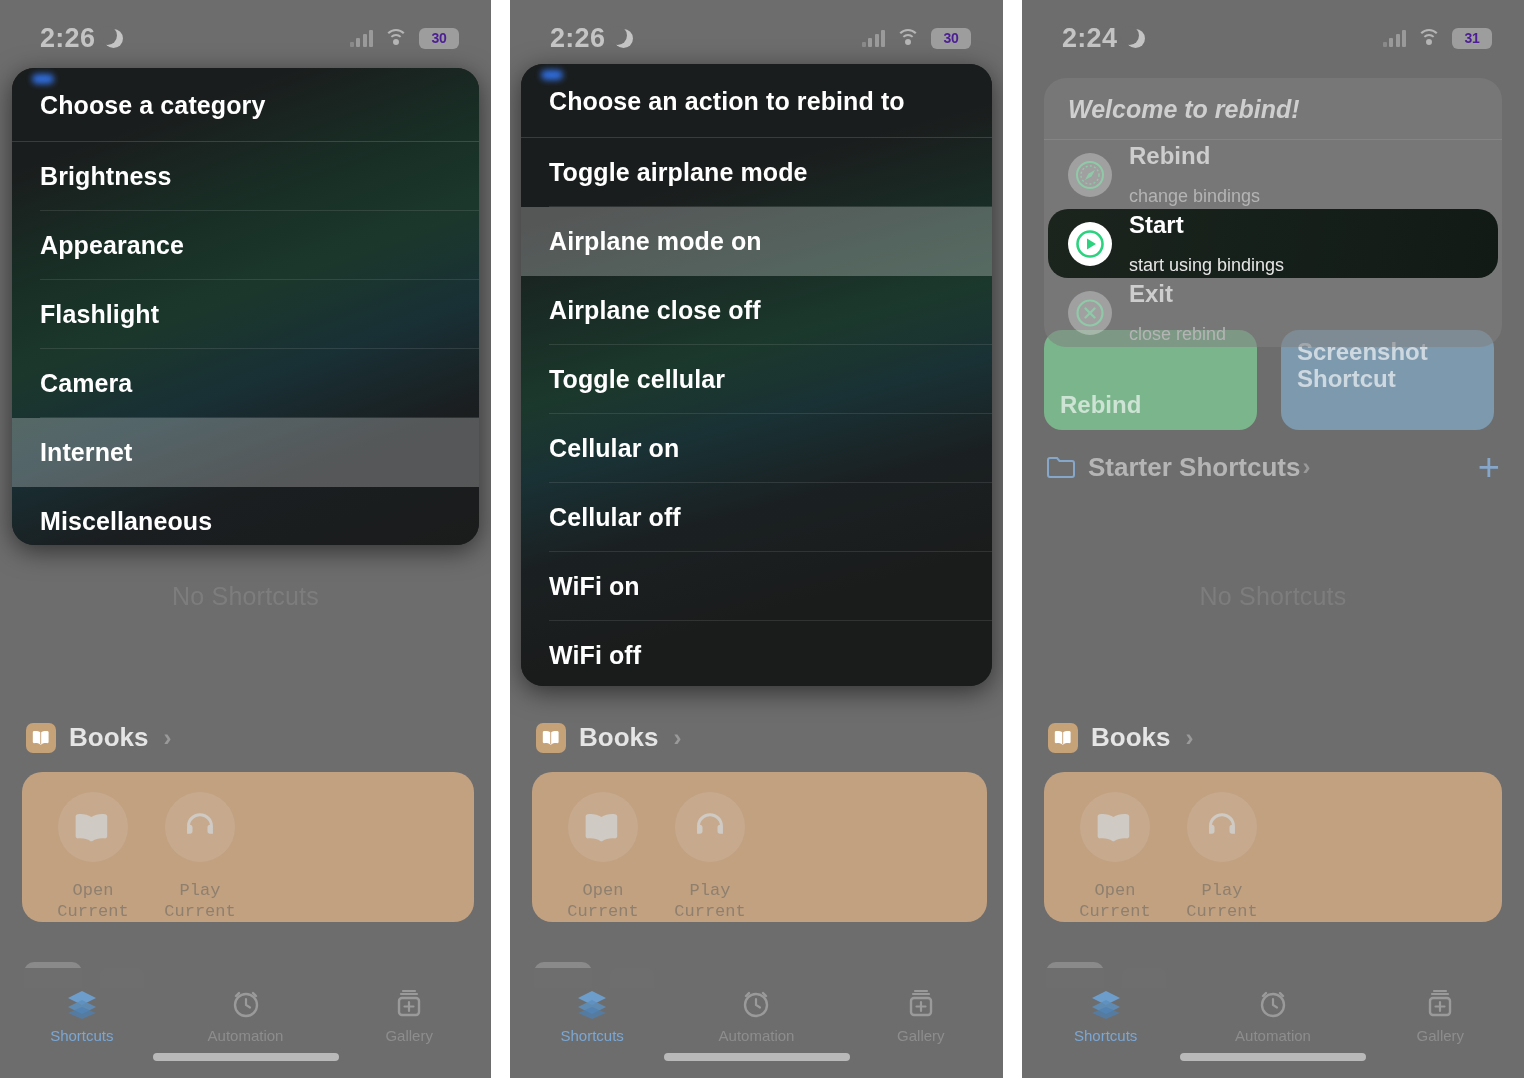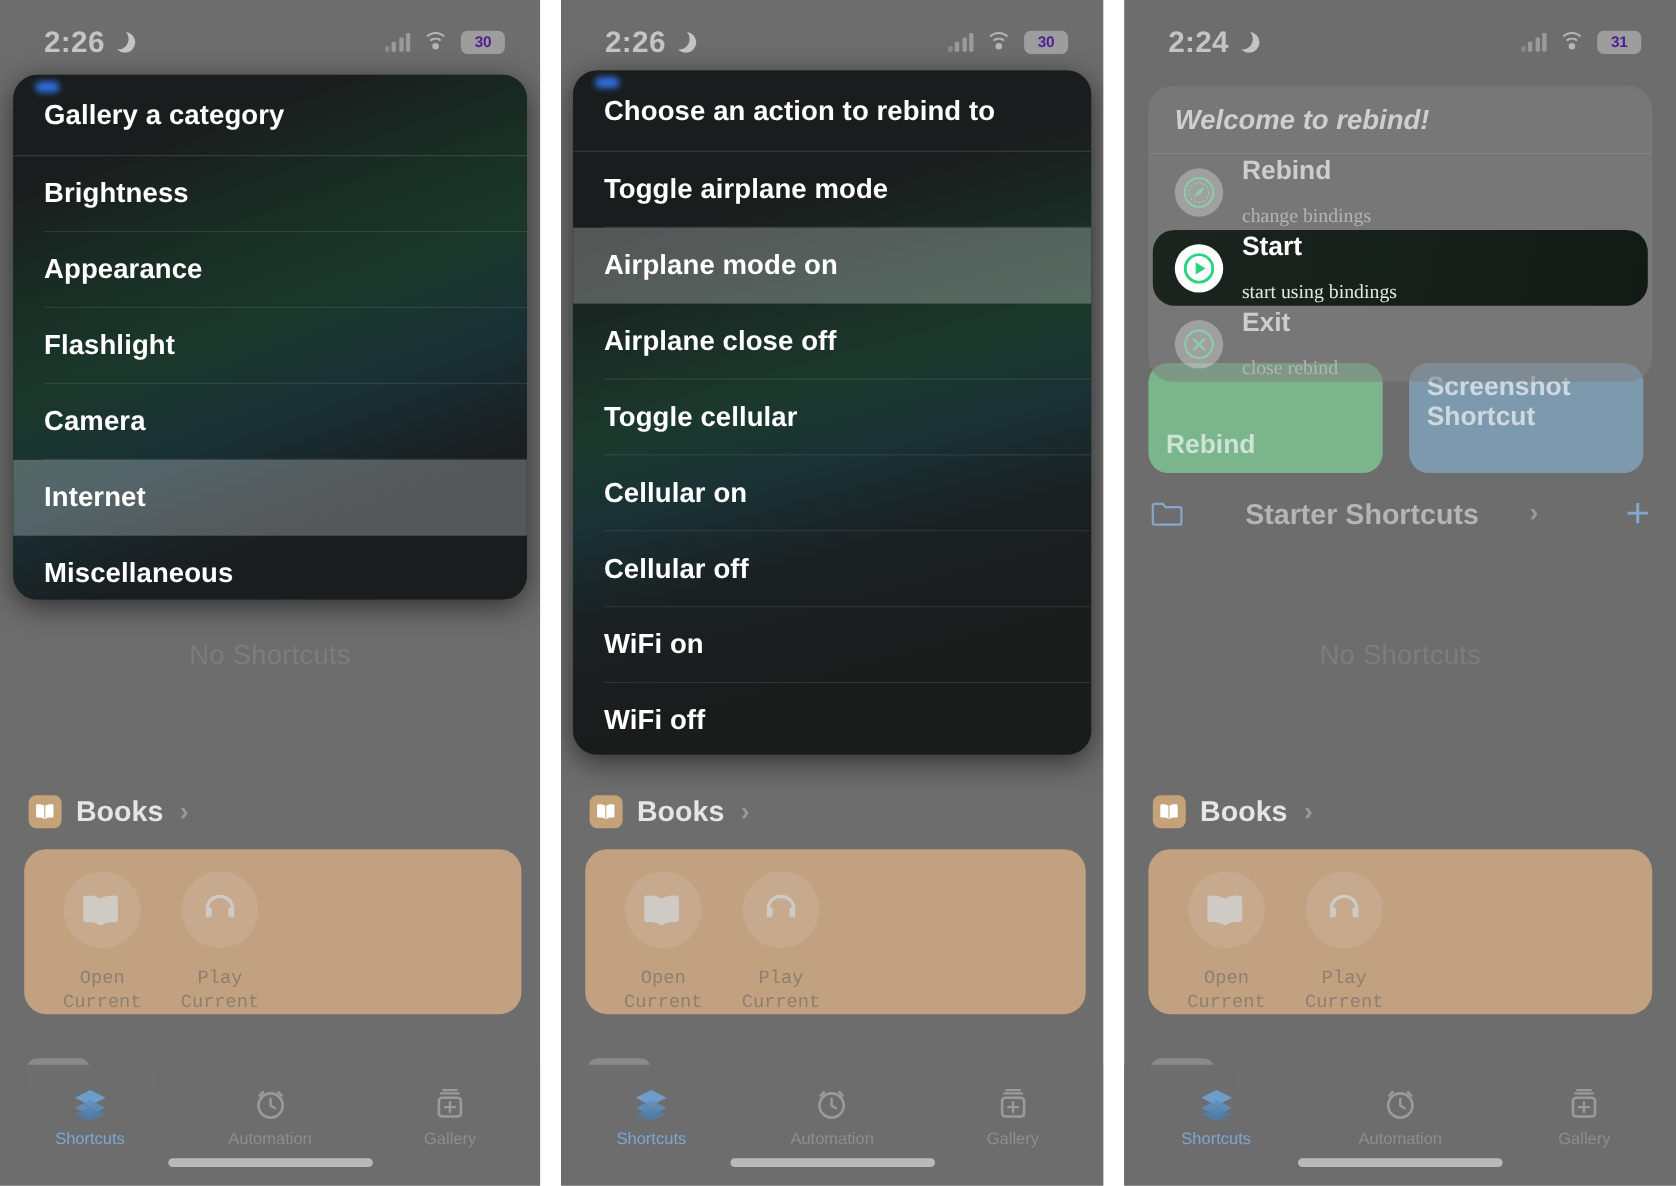--- a/index.html
+++ b/index.html
@@ -227,21 +227,21 @@
     height:69px; display:flex; align-items:center; gap:17px;
     padding-left:24px; position:relative;
   }
   .drow .dicon {
     width:44px; height:44px; border-radius:50%;
     display:flex; align-items:center; justify-content:center;
     flex:0 0 44px;
   }
   .drow .dtext { display:flex; flex-direction:column; line-height:1.12; }
   .drow .dtitle { font-size:24px; font-weight:bold; color:#cdcdcd; }
-  .drow .dsub   { font-size:18px; color:#b4b4b4; margin-top:16px;font-family:Liberation Serif, serif; }
+  .drow .dsub   { font-size:18px; color:#b4b4b4; margin-top:16px; }
   .drow.sel {
     background:linear-gradient(100deg,#1b241d 0%,#16201a 45%,#121a16 100%);
     border-radius:20px; margin:0 4px; padding-left:20px;
   }
   .drow.sel .dtitle { color:#ffffff; }
   .drow.sel .dsub   { color:#e6e6e6; }
   .drow.sel .dicon  { background:#ffffff; }
 
   .icon-disc {
     width:44px; height:44px; border-radius:50%;
@@ -259,21 +259,21 @@
   .stile.blue  { background:#7d99ad; }
   .stile .slab {
     position:absolute; left:16px; bottom:12px;
     font-size:24px; font-weight:bold; color:rgba(255,255,255,.62);
     line-height:27px;
   }
   .stile.blue .slab { bottom:auto; top:8px; }
 
   .starter {
     position:absolute; left:24px; top:448px; right:24px;
-    display:flex; align-items:center; z-index:1;gap:44px;
+    display:flex; align-items:center; z-index:1;
   }
   .folder-ico { width:30px; height:24px; margin-right:12px; }
   .starter .stlab { color:#b5b5b5; font-size:26px; font-weight:600; }
   .plus { margin-left:auto; color:#86a7c9; font-size:38px; font-weight:300; line-height:1; }
 </style>
 </head>
 <body>
 
 <div class="strip">
 
@@ -332,21 +332,21 @@
       </div>
     </div>
 
     <div class="bottom-peek"></div>
     <div class="bottom-peek2"></div>
 
     <div class="menu m1">
       <div class="menu-tint"></div>
       <div class="hl-blue"></div>
       <div class="menu-inner">
-        <div class="mrow head">Gallery a category</div>
+        <div class="mrow head">Choose a category</div>
         <div class="mrow item">Brightness</div>
         <div class="mrow item">Appearance</div>
         <div class="mrow item">Flashlight</div>
         <div class="mrow item">Camera</div>
         <div class="mrow item sel">Internet</div>
         <div class="mrow item last">Miscellaneous</div>
       </div>
     </div>
 
     <div class="tabbar">

